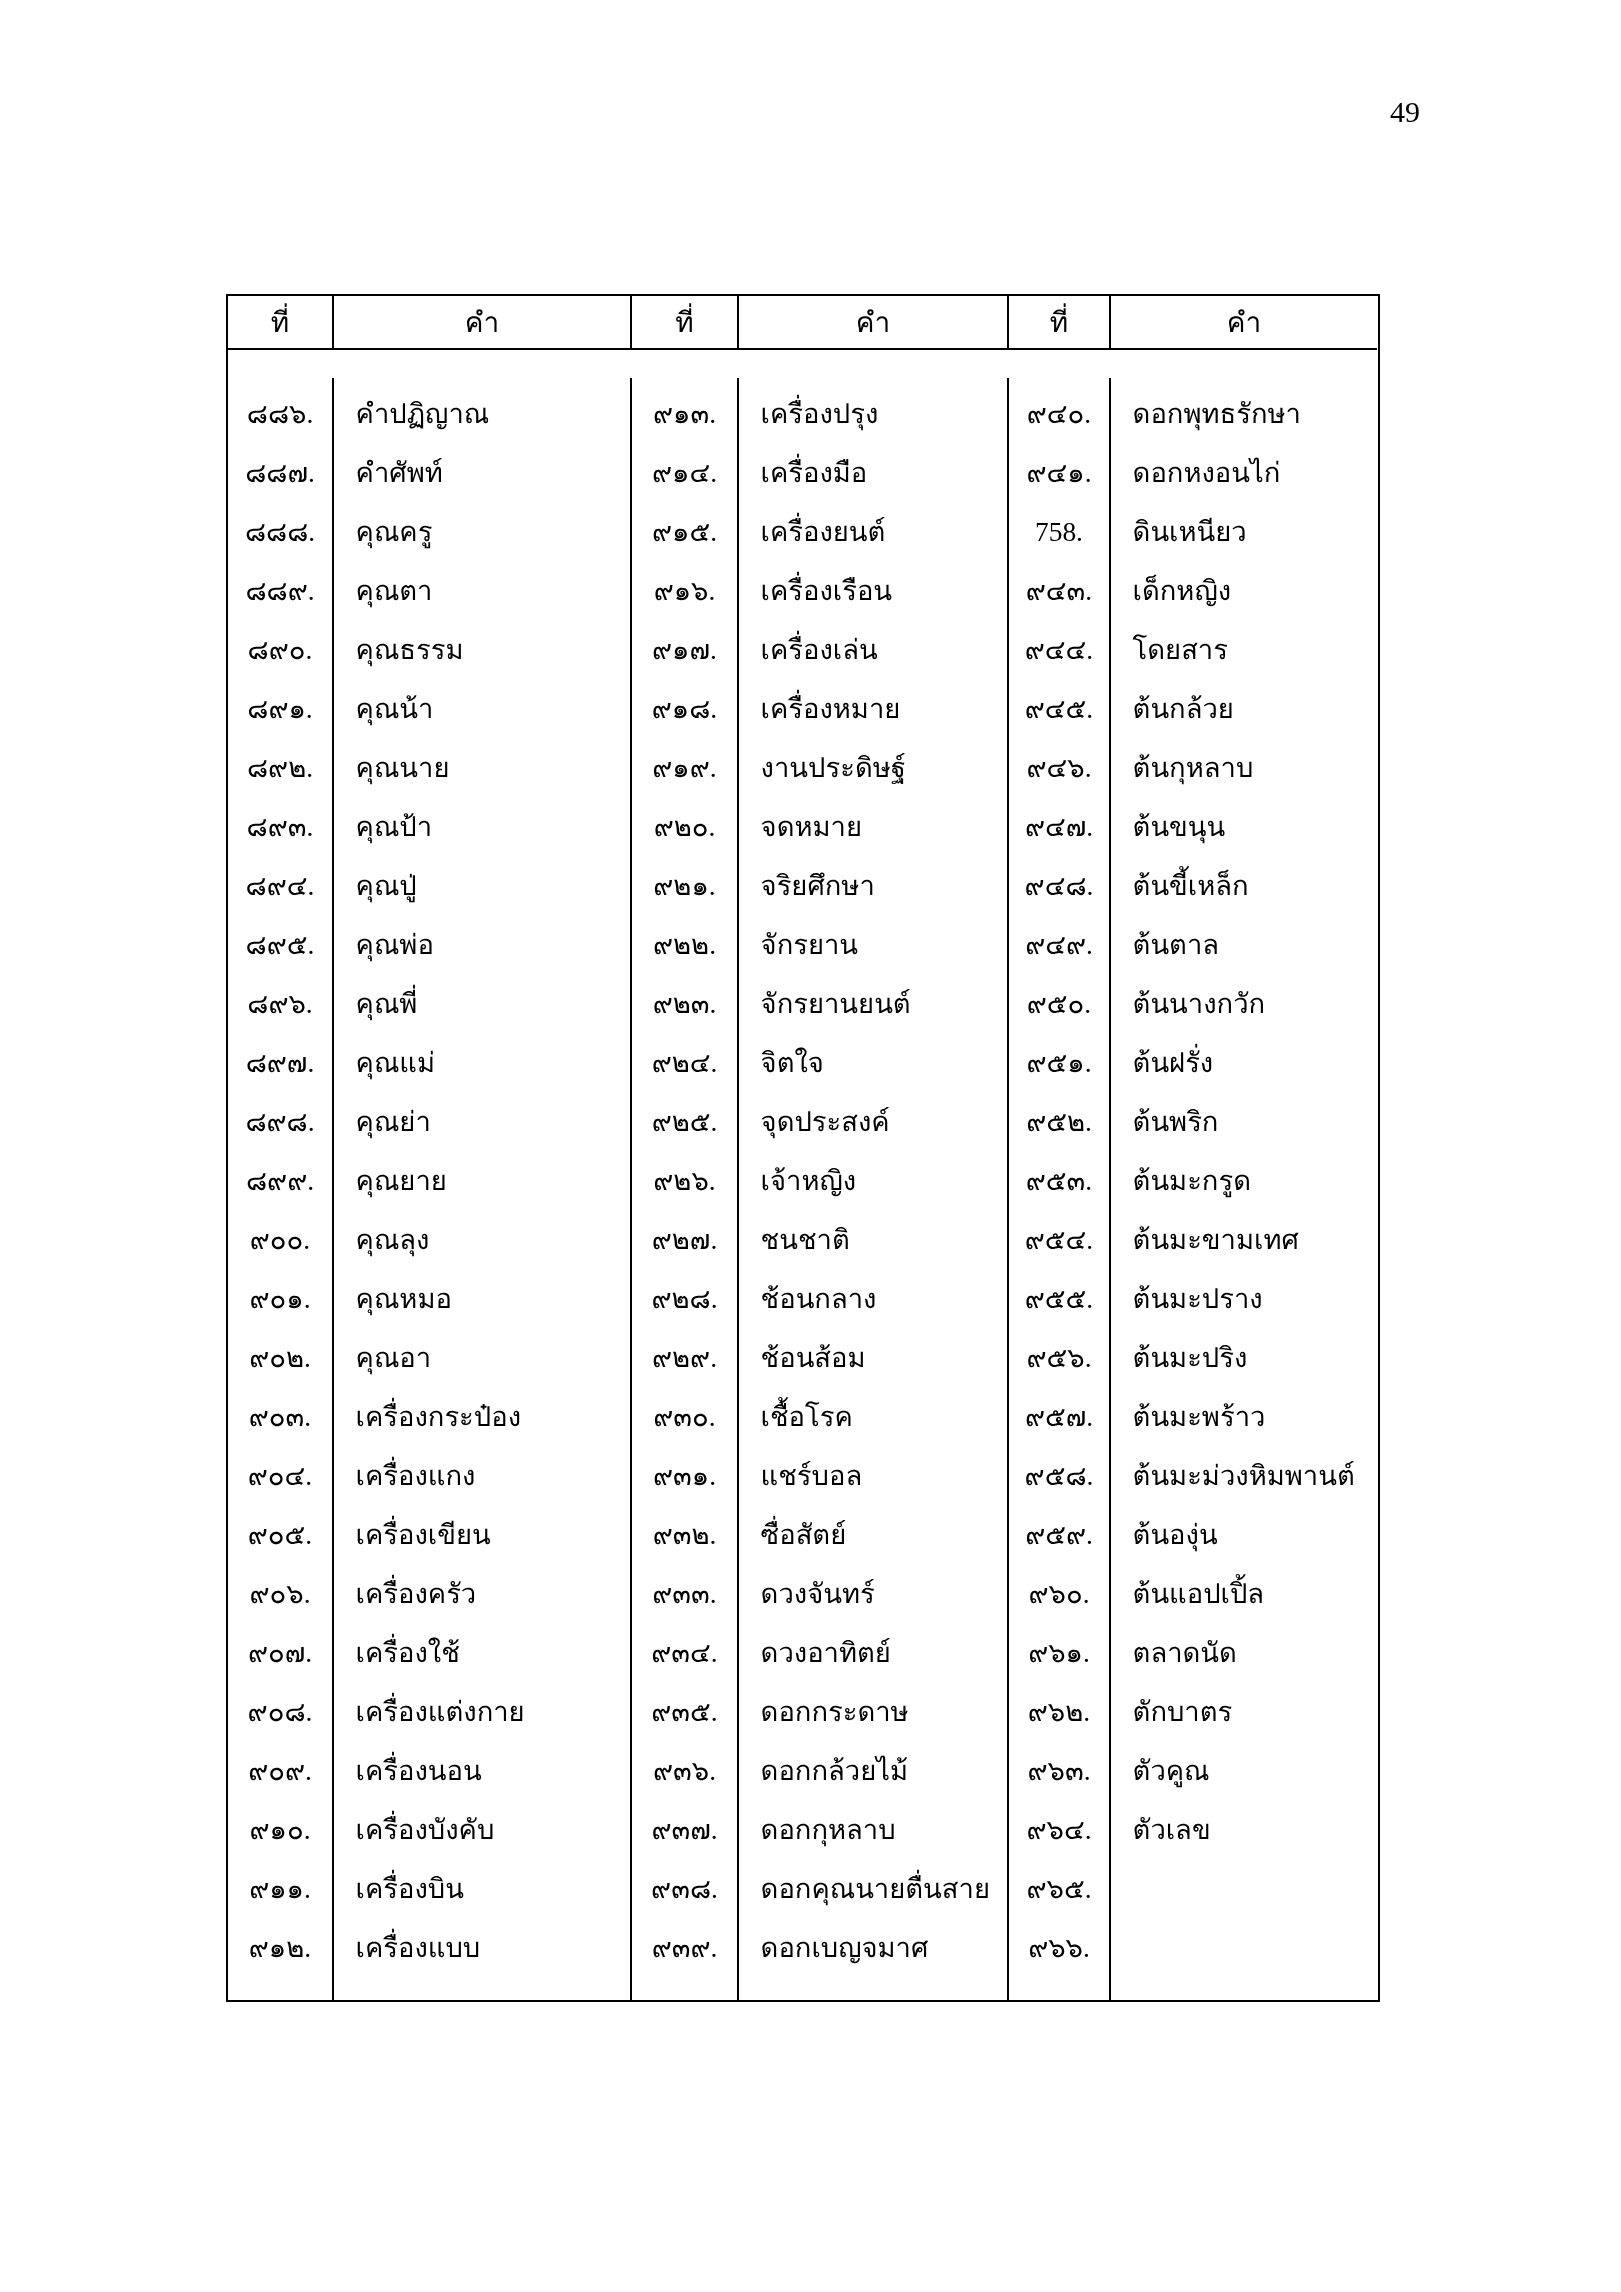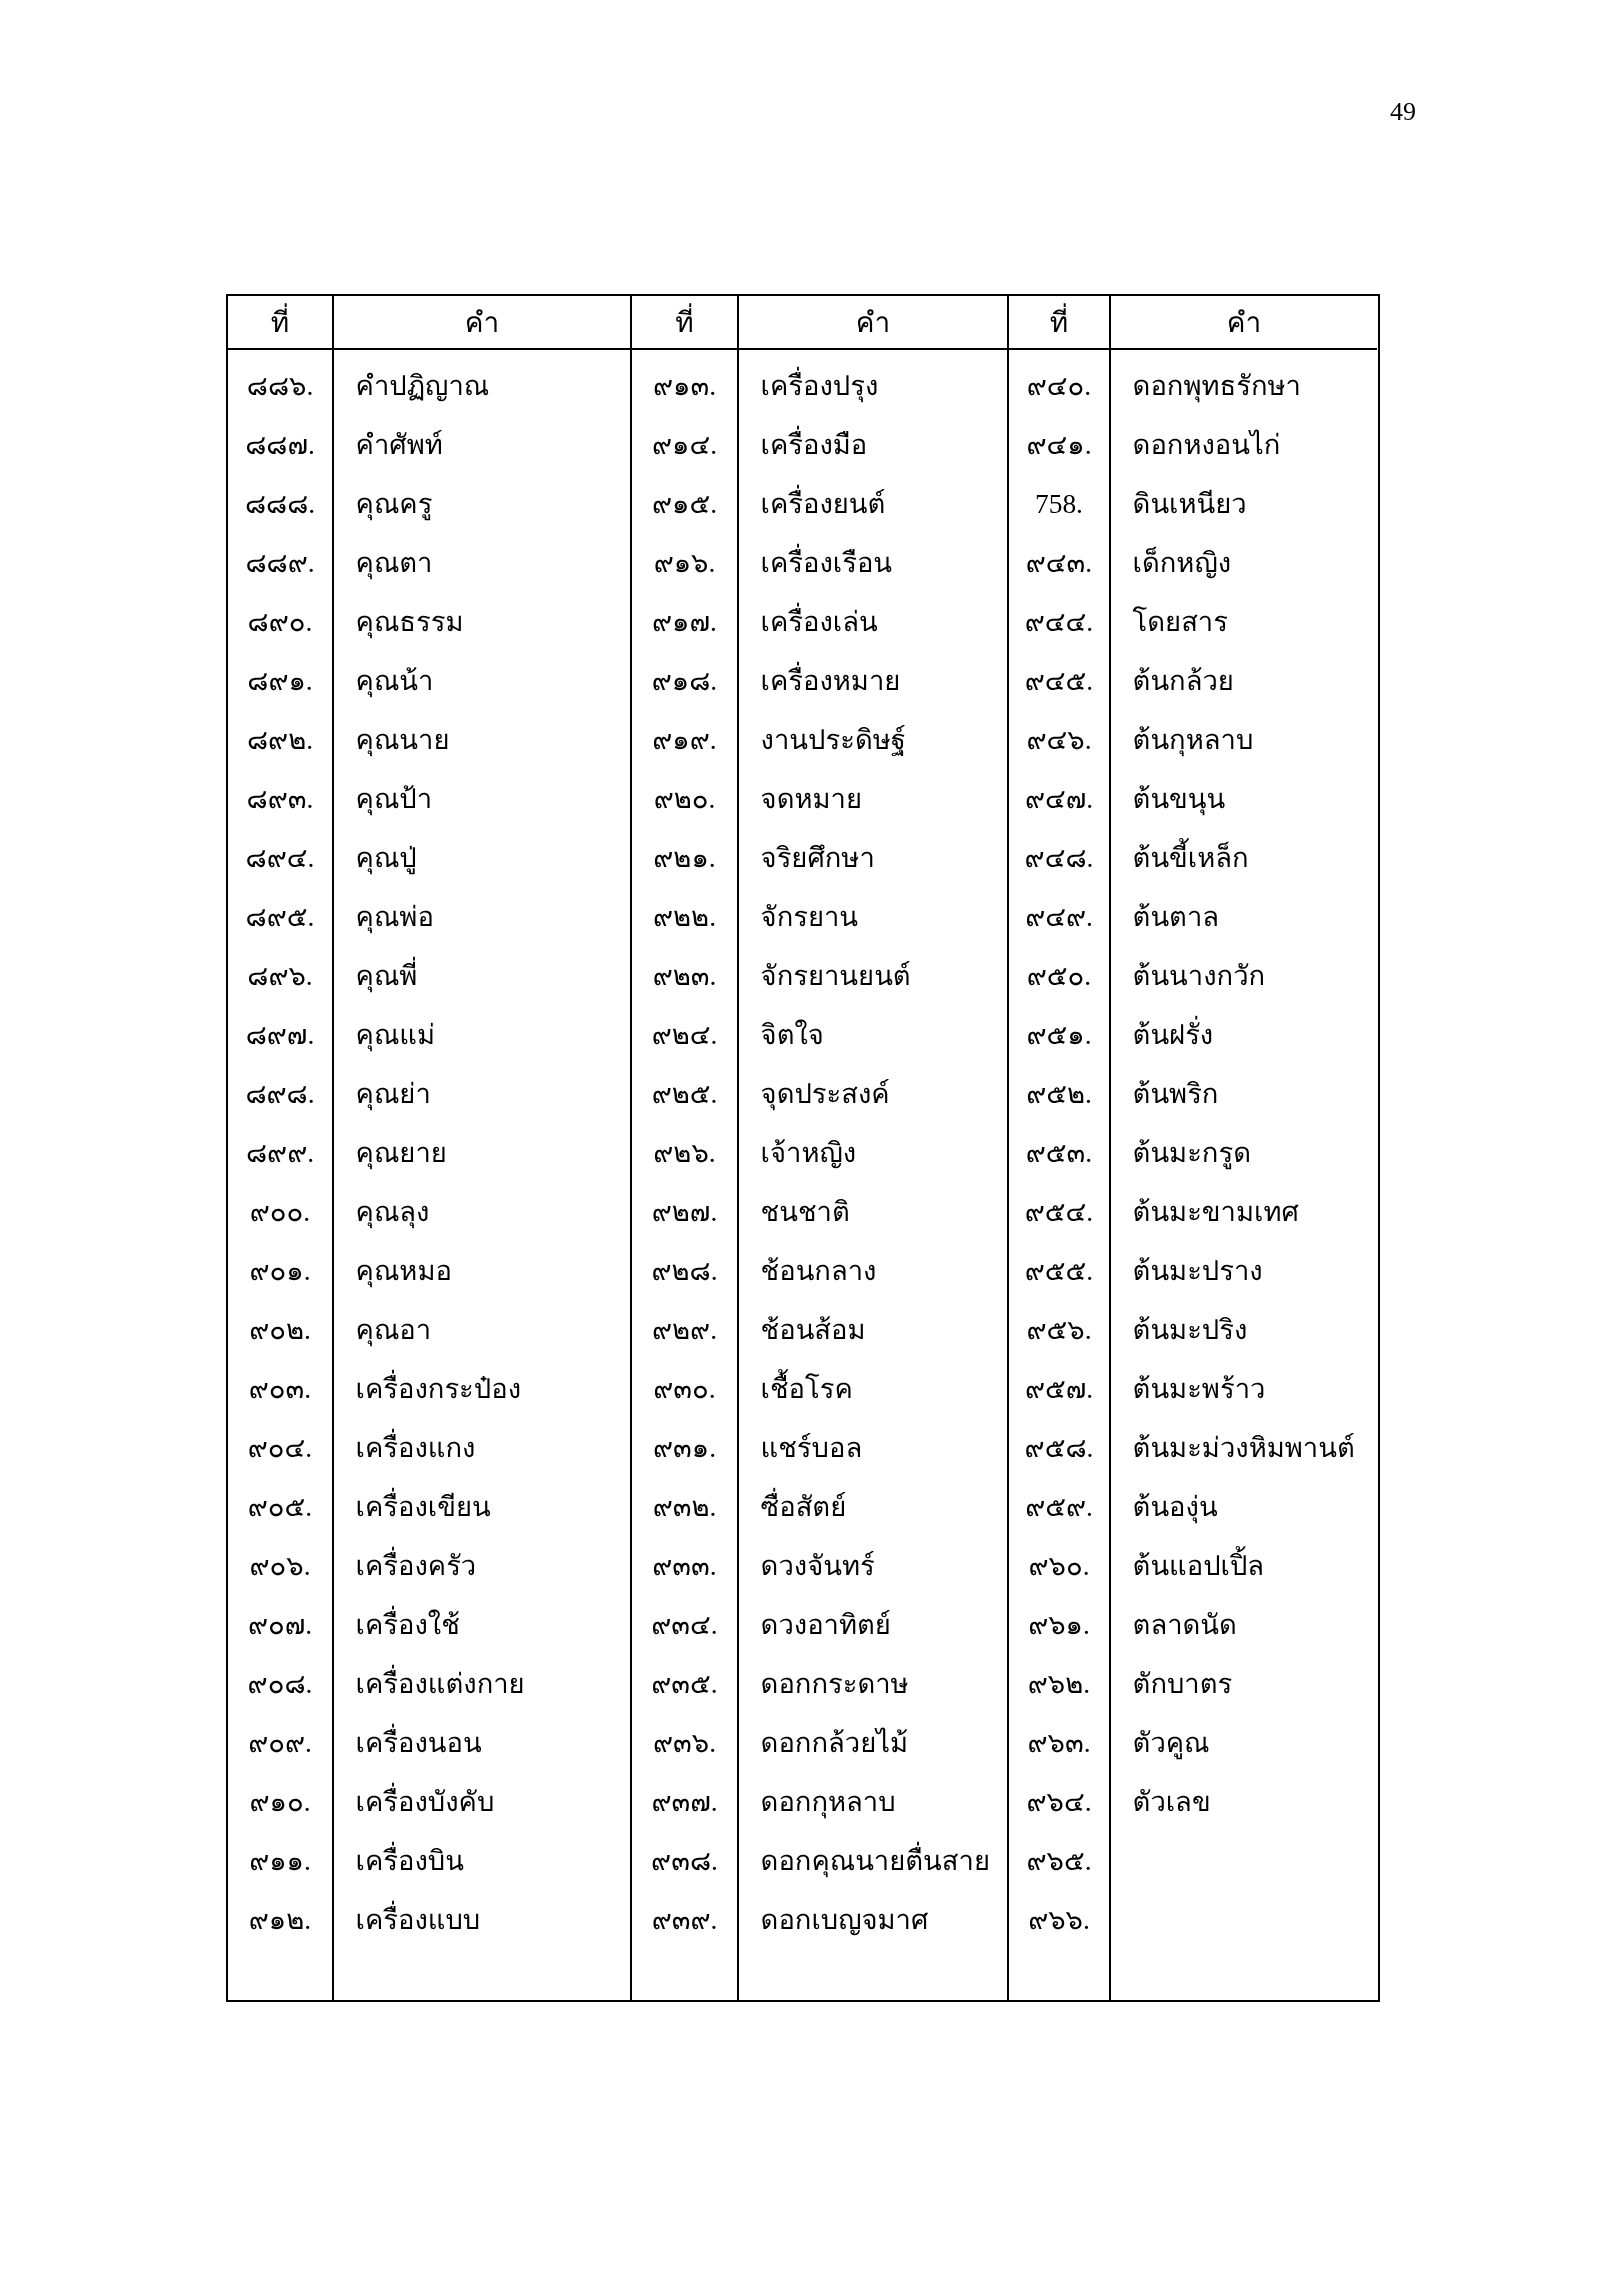--- a/index.html
+++ b/index.html
@@ -11,21 +11,21 @@
     width: 1621px;
     height: 2293px;
     position: relative;
     font-family: "Liberation Serif", "DejaVu Serif", serif;
     color: #000000;
   }
   .page-number {
     position: absolute;
     top: 94px;
     left: 1390px;
-    font-size: 26px;
+    font-size: 30px;
     line-height: 35px;
     color: #000000;
   }
   .word-table {
     position: absolute;
     left: 226px;
     top: 294px;
     width: 1154px;
     height: 1708px;
     border: 2.9px solid #000000;
@@ -41,20 +41,21 @@
     display: flex;
     align-items: center;
     justify-content: center;
     font-size: 28px;
     text-align: center;
   }
   .bcell {
     box-sizing: border-box;
     padding-top: 6.9px;
     overflow: hidden;
+    margin-top: 28px;
   }
   .v-border {
     border-right: 2.9px solid #000000;
   }
   .row-item {
     height: 59px;
     line-height: 59px;
     font-size: 27.4px;
     white-space: nowrap;
   }

